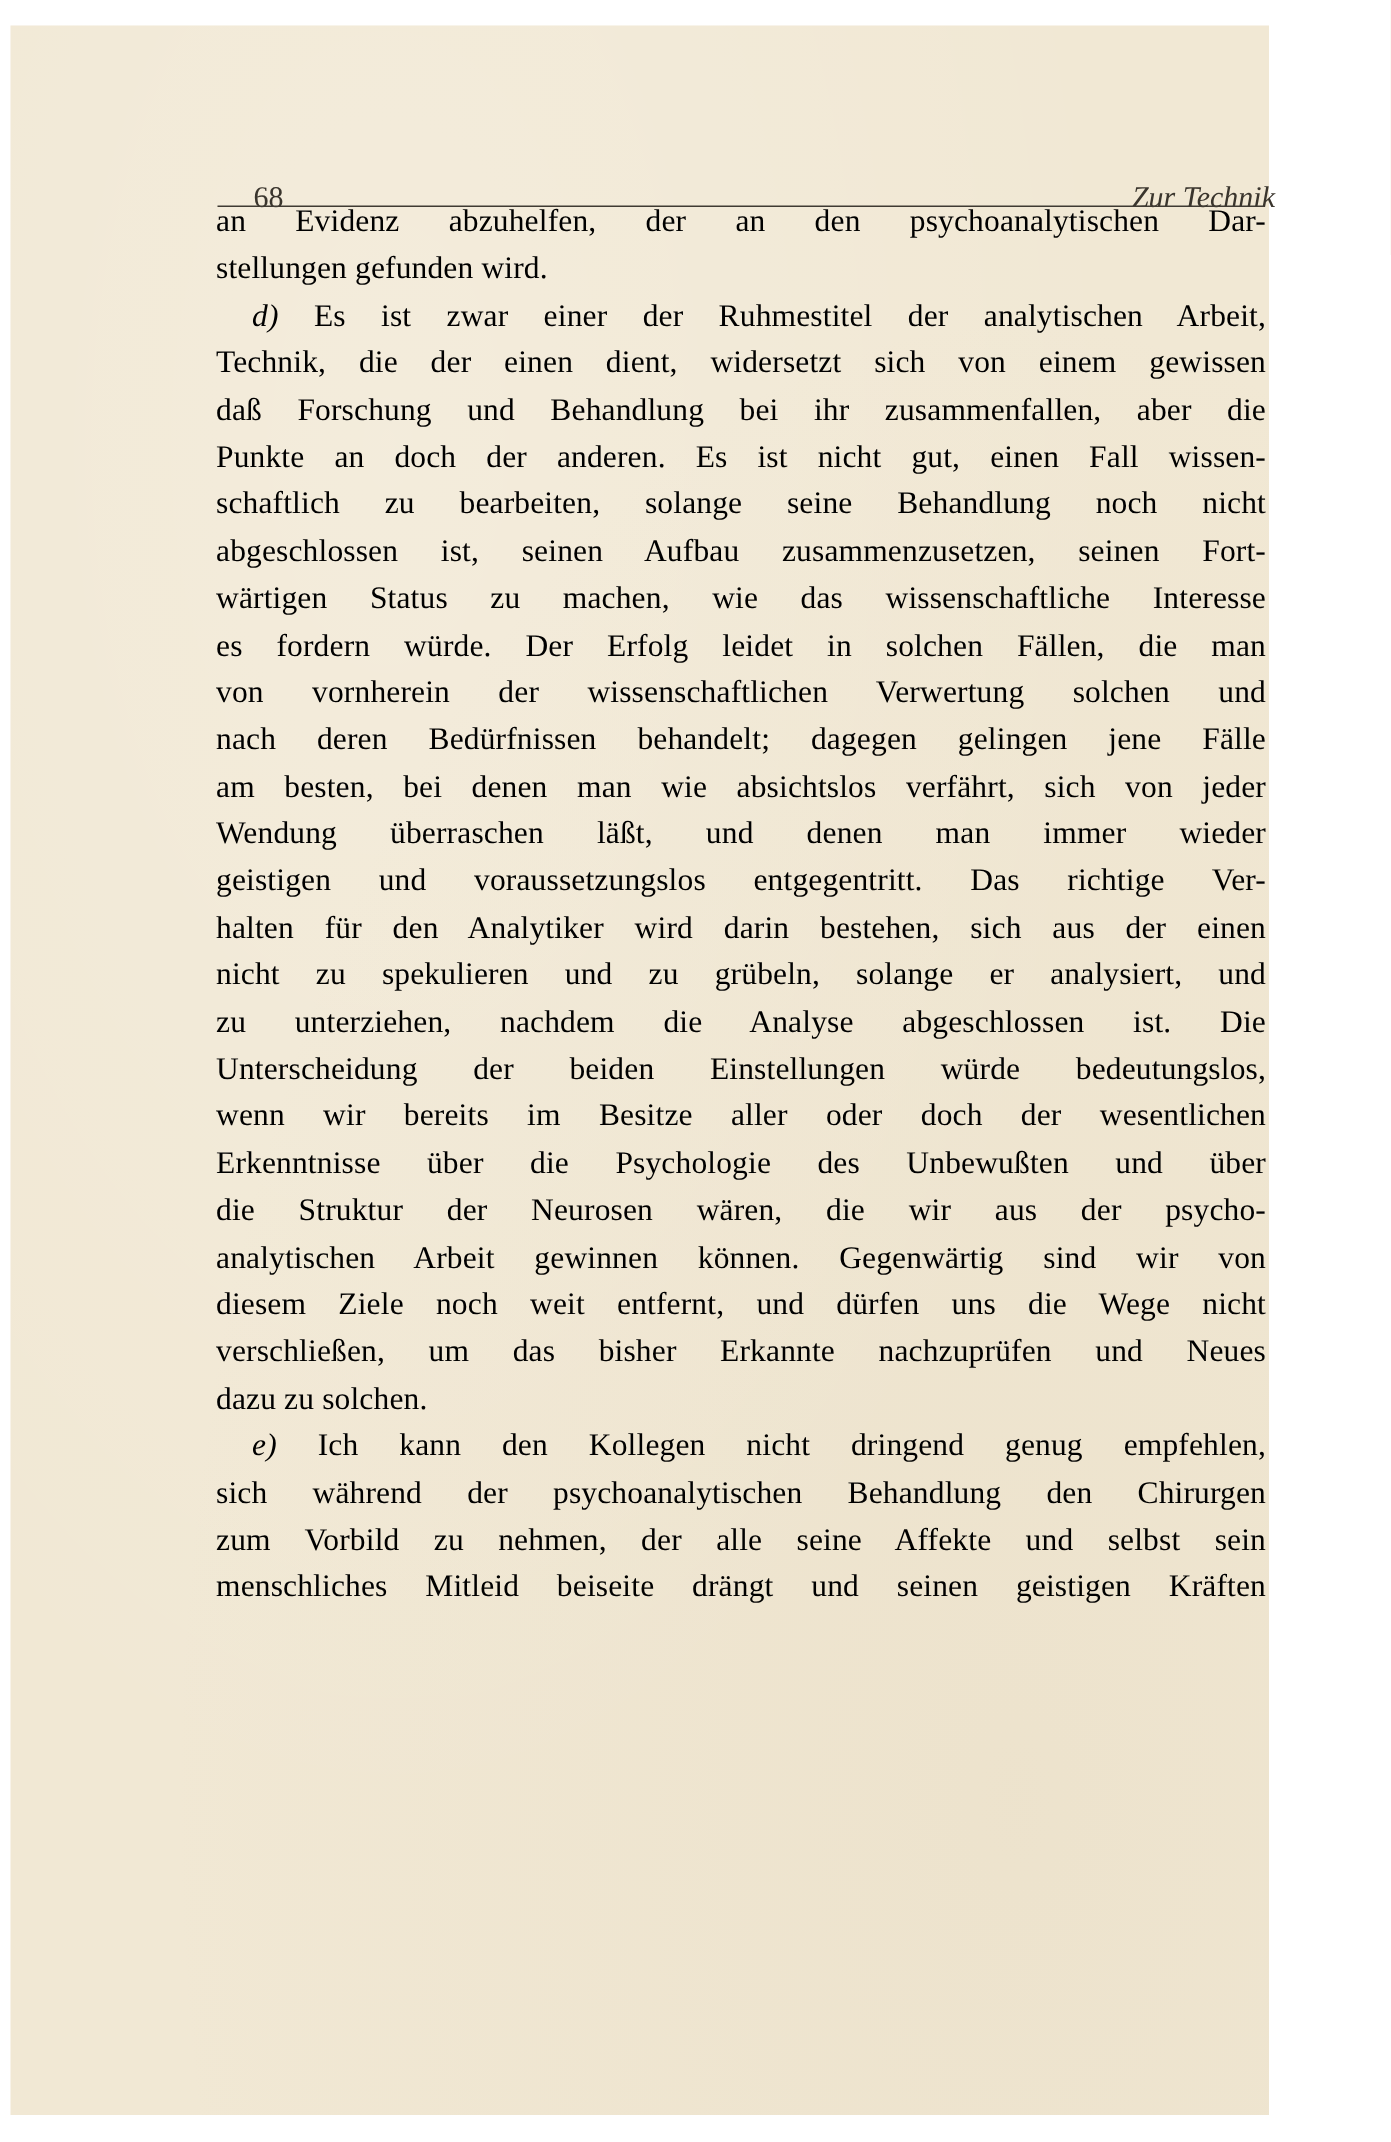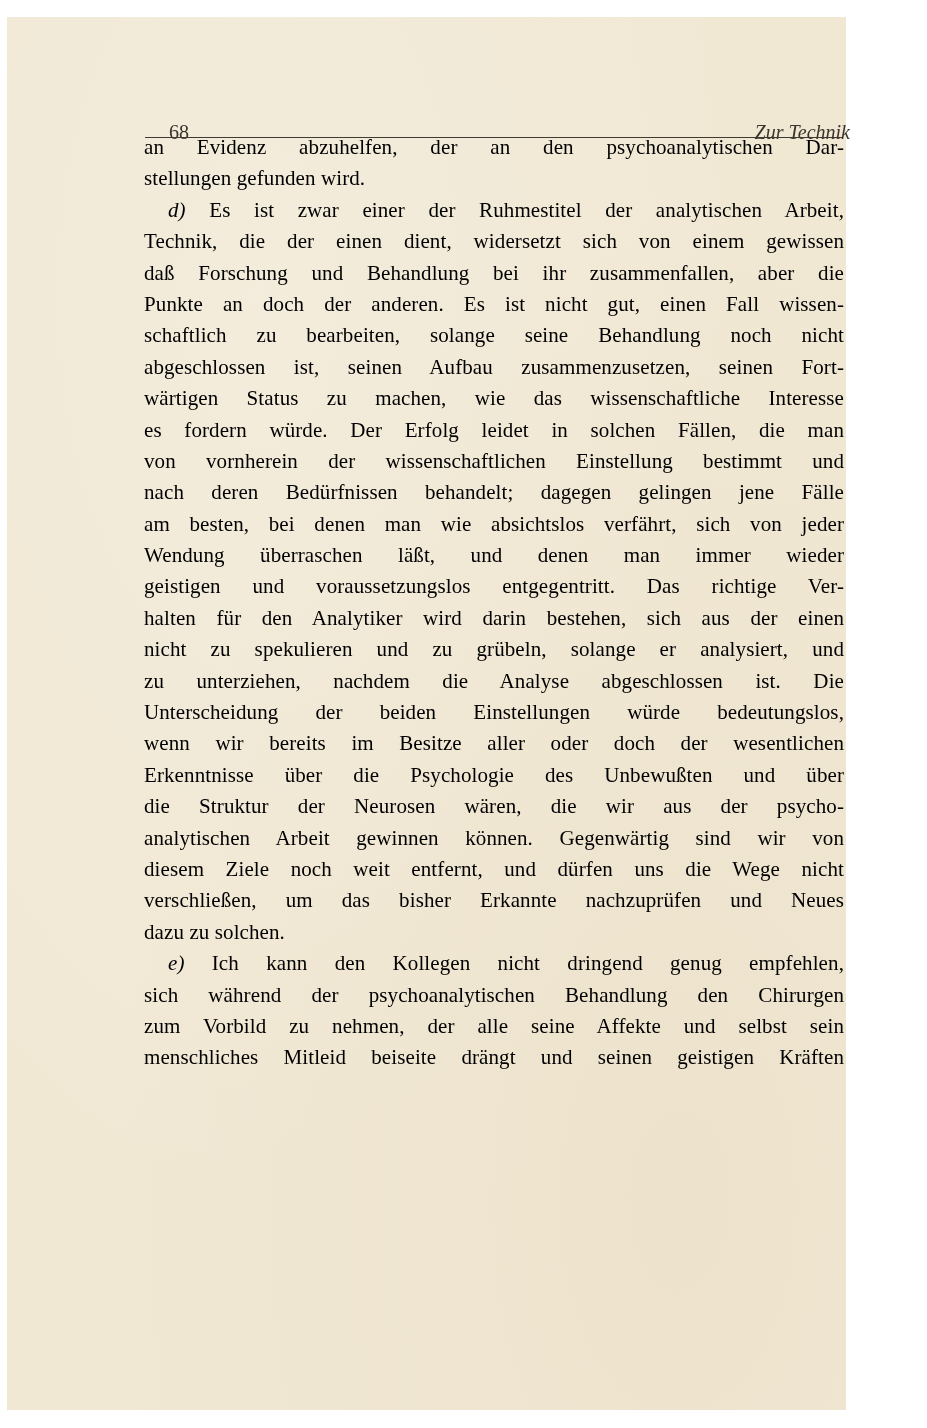--- a/index.html
+++ b/index.html
@@ -104,21 +104,21 @@
 
   <div>
     <span class="line indent"><span class="para-label">d)</span> <span>Es ist zwar einer der Ruhmestitel der analytischen Arbeit,</span></span>
     <span class="line">Technik, die der einen dient, widersetzt sich von einem gewissen</span>
     <span class="line">daß Forschung und Behandlung bei ihr zusammenfallen, aber die</span>
     <span class="line">Punkte an doch der anderen. Es ist nicht gut, einen Fall wissen-</span>
     <span class="line">schaftlich zu bearbeiten, solange seine Behandlung noch nicht</span>
     <span class="line">abgeschlossen ist, seinen Aufbau zusammenzusetzen, seinen Fort-</span>
     <span class="line">wärtigen Status zu machen, wie das wissenschaftliche Interesse</span>
     <span class="line">es fordern würde. Der Erfolg leidet in solchen Fällen, die man</span>
-    <span class="line">von vornherein der wissenschaftlichen Einstellung bestimmt und</span>
+    <span class="line">von vornherein der wissenschaftlichen Verwertung solchen und</span>
     <span class="line">nach deren Bedürfnissen behandelt; dagegen gelingen jene Fälle</span>
     <span class="line">am besten, bei denen man wie absichtslos verfährt, sich von jeder</span>
     <span class="line">Wendung überraschen läßt, und denen man immer wieder</span>
     <span class="line">geistigen und voraussetzungslos entgegentritt. Das richtige Ver-</span>
     <span class="line">halten für den Analytiker wird darin bestehen, sich aus der einen</span>
     <span class="line">nicht zu spekulieren und zu grübeln, solange er analysiert, und</span>
     <span class="line">zu unterziehen, nachdem die Analyse abgeschlossen ist. Die</span>
     <span class="line">Unterscheidung der beiden Einstellungen würde bedeutungslos,</span>
     <span class="line">wenn wir bereits im Besitze aller oder doch der wesentlichen</span>
     <span class="line">Erkenntnisse über die Psychologie des Unbewußten und über</span>

